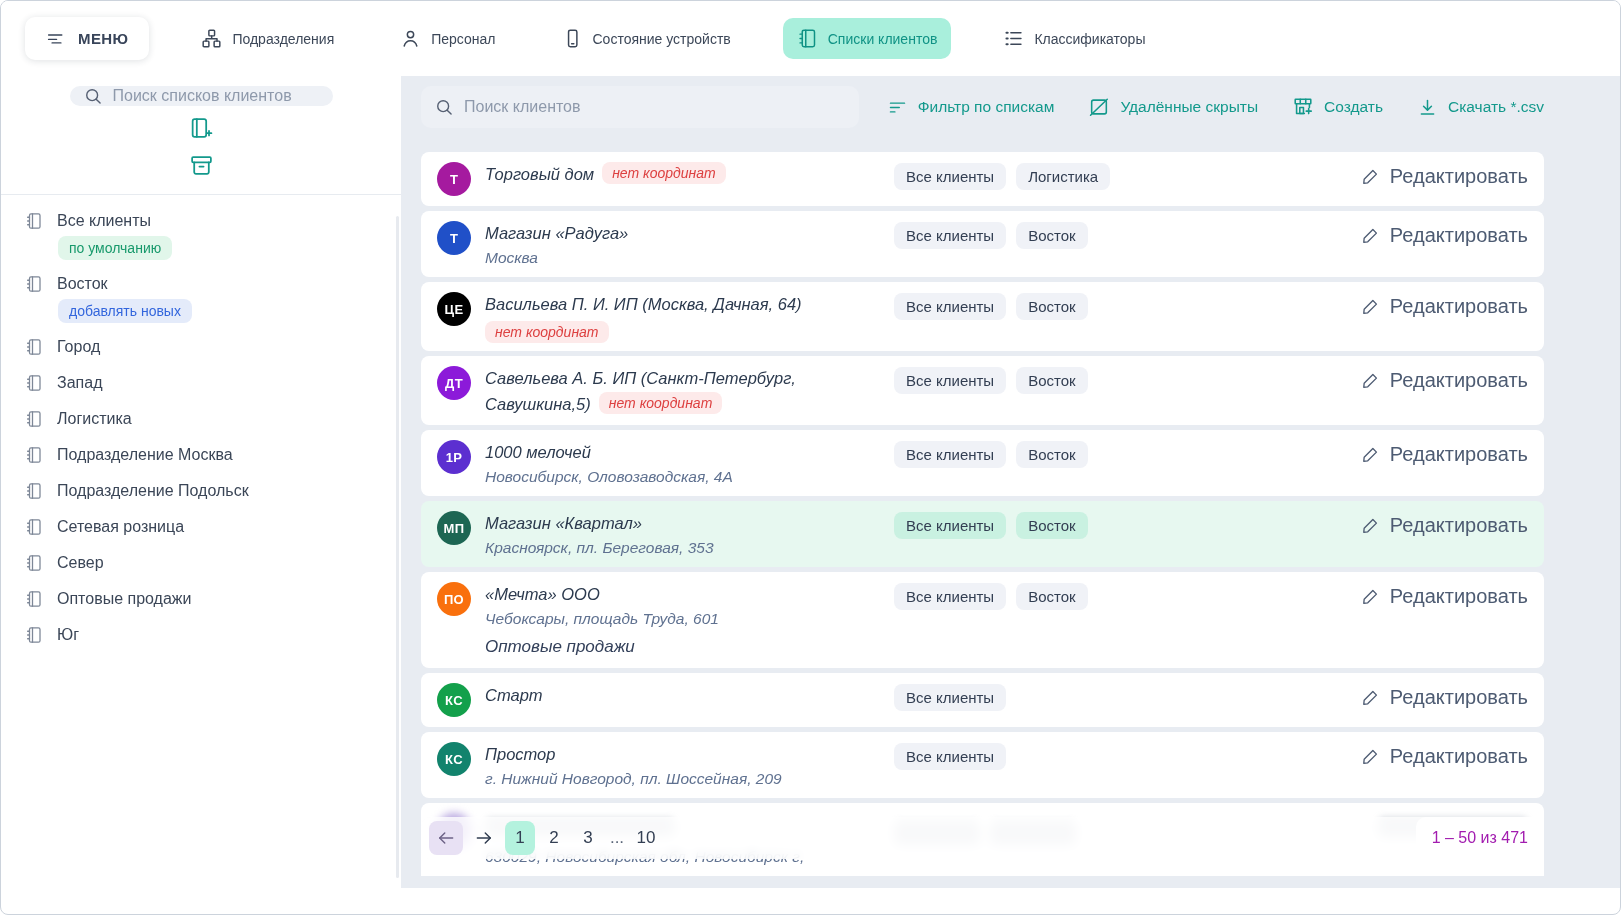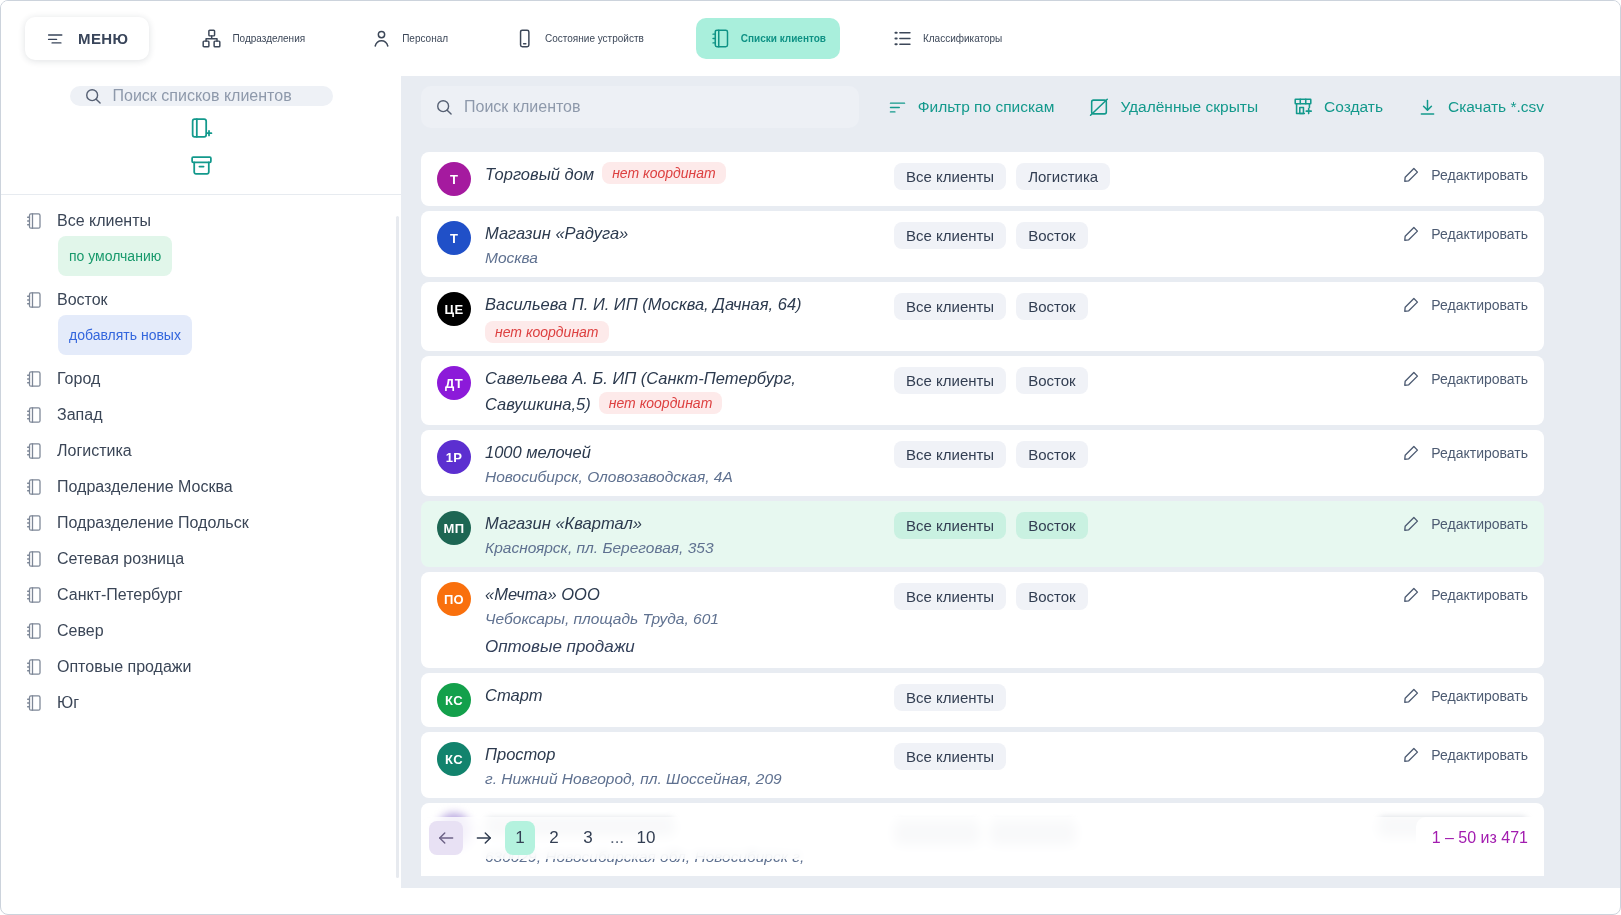--- a/index.html
+++ b/index.html
@@ -7,43 +7,43 @@
   .frame { width:1621px; height:915px; border:1px solid #ccd3dc; border-radius:8px;
            overflow:hidden; background:#fff; position:relative; }
   svg { display:block; }
   .ic { stroke:currentColor; fill:none; stroke-width:1.7; stroke-linecap:round; stroke-linejoin:round; }
 
   
   .topbar { height:75px; display:flex; align-items:center; padding:0 24px; gap:38px; background:#fff; }
   .menu-btn { display:flex; align-items:center; gap:11px; padding:11px 21px; border-radius:10px;
               background:#fff; box-shadow:0 1px 7px rgba(30,41,59,.14); color:#39455a;
               font-size:15px; font-weight:700; letter-spacing:.4px; border:none; cursor:pointer; }
-  .nav-item { display:flex; align-items:center; gap:10px; color:#3c4758; font-size:10px;
+  .nav-item { display:flex; align-items:center; gap:10px; color:#3c4758; font-size:14px;
               padding:10px 14px; border-radius:10px; cursor:pointer; white-space:nowrap; }
-  .nav-item.active { background:#a9efdc; color:#0f9285;font-weight:bold; }
+  .nav-item.active { background:#a9efdc; color:#0f9285; }
 
   
   .content { display:flex; height:812px; }
 
   
   .sidebar { width:400px; flex-shrink:0; background:#fff; padding:10px 24px 0 24px; position:relative; }
   .side-search-row { display:flex; align-items:center; gap:8px;flex-direction:column; }
   .search-box { flex:1; height:42px; background:#eef1f6; border-radius:10px; display:flex;
                 align-items:center; gap:10px; padding:0 13px; color:#566073; }
   .search-box input { border:none; background:transparent; outline:none; font-size:16px; flex:1;
                       font-family:"Liberation Sans", sans-serif; color:#2c3a4e; }
   .search-box input::placeholder { color:#8e99ab; }
   .side-action { background:none; border:none; color:#13998c; cursor:pointer; padding:2px; }
   .side-divider { height:1px; background:#e7ebf0; margin:14px -24px 8px -24px; }
   .side-scrollbar { position:absolute; right:2px; top:140px; bottom:10px; width:3px; background:#e7eaef; border-radius:2px; }
   .side-item { display:flex; align-items:center; gap:14px; padding:9px 0; color:#3b4657;
                font-size:16px; cursor:pointer; }
   .side-item .sicon { color:#7d8797; }
   .side-badge-row { margin:-3px 0 6px 33px; }
-  .pill { display:inline-block; font-size:14px; padding:12px 11px; border-radius:8px; }
+  .pill { display:inline-block; font-size:14px; padding:4px 11px; border-radius:8px; }
   .pill.green { background:#e1f6ea; color:#17996b; }
   .pill.blue  { background:#e4ebfa; color:#3366dd; }
 
   
   .main { flex:1; background:#e8ecf2; padding:10px 76px 0 20px; position:relative; overflow:hidden; }
   .toolbar { display:flex; align-items:center; margin-bottom:24px; }
   .main-search { width:298px; height:42px; background:#edf0f5; }
   .tool-btn { display:flex; align-items:center; gap:10px; color:#13998c; font-size:15.5px;
               background:none; border:none; cursor:pointer; margin-left:34px; white-space:nowrap;
               font-family:"Liberation Sans", sans-serif; }
@@ -61,21 +61,21 @@
   .cname { font-size:16.5px; color:#2c3a4e; line-height:26px; }
   .addr { font-size:15.5px; color:#5f7190; line-height:23px; }
   .extra { font-size:17px; color:#33405a; line-height:26px; margin-top:4px; }
   .badge-red { display:inline-block; background:#fdeaea; color:#dd4040; font-size:14px;
                padding:3px 10px; border-radius:8px; margin-left:8px; vertical-align:2px; white-space:nowrap; }
   .badge-red.below { margin-left:0; margin-top:4px; }
   .tags { display:flex; gap:10px; padding-top:3px; flex-shrink:0; }
   .tag { background:#f0f2f7; color:#323e52; font-size:15px; padding:5px 12px; border-radius:8px; white-space:nowrap; }
   .row.selected .tag { background:#c9f1e1; }
   .edit-btn { margin-left:auto; display:flex; align-items:center; gap:10px; color:#4d5b72;
-              font-size:14px; background:none; border:none; cursor:pointer; padding-top:5px;
+              font-size:20px; background:none; border:none; cursor:pointer; padding-top:5px;
               font-family:"Liberation Sans", sans-serif; white-space:nowrap; }
 
   
   .row.partial { padding-top:10px; border-radius:8px 8px 0 0; }
   .blur-block { background:rgba(120,132,152,.30); border-radius:6px; filter:blur(3px); }
   .blur-name { width:190px; height:18px; margin-top:4px; }
   .blur-tag { width:86px; height:24px; }
   .blur-edit { width:150px; height:20px; margin-left:auto; margin-top:4px; filter:blur(3px);
                background:rgba(120,132,152,.30); border-radius:6px; }
   .blur-avatar { width:34px; height:34px; border-radius:50%; background:#b9a8e0; filter:blur(4px);
@@ -313,32 +313,20 @@
         <div class="side-item">
           <span class="sicon">
               <svg class="ic" width="18" height="18" viewBox="0 0 24 24">
                 <rect x="6" y="2.5" width="14" height="19" rx="2"></rect>
                 <line x1="10" y1="2.5" x2="10" y2="21.5"></line>
                 <line x1="3.5" y1="7" x2="6" y2="7"></line>
                 <line x1="3.5" y1="12" x2="6" y2="12"></line>
                 <line x1="3.5" y1="17" x2="6" y2="17"></line>
               </svg>
             </span>
-          <span>Санкт-Петербург</span>
-        </div>
-        <div class="side-item">
-          <span class="sicon">
-              <svg class="ic" width="18" height="18" viewBox="0 0 24 24">
-                <rect x="6" y="2.5" width="14" height="19" rx="2"></rect>
-                <line x1="10" y1="2.5" x2="10" y2="21.5"></line>
-                <line x1="3.5" y1="7" x2="6" y2="7"></line>
-                <line x1="3.5" y1="12" x2="6" y2="12"></line>
-                <line x1="3.5" y1="17" x2="6" y2="17"></line>
-              </svg>
-            </span>
           <span>Север</span>
         </div>
         <div class="side-item">
           <span class="sicon">
               <svg class="ic" width="18" height="18" viewBox="0 0 24 24">
                 <rect x="6" y="2.5" width="14" height="19" rx="2"></rect>
                 <line x1="10" y1="2.5" x2="10" y2="21.5"></line>
                 <line x1="3.5" y1="7" x2="6" y2="7"></line>
                 <line x1="3.5" y1="12" x2="6" y2="12"></line>
                 <line x1="3.5" y1="17" x2="6" y2="17"></line>

